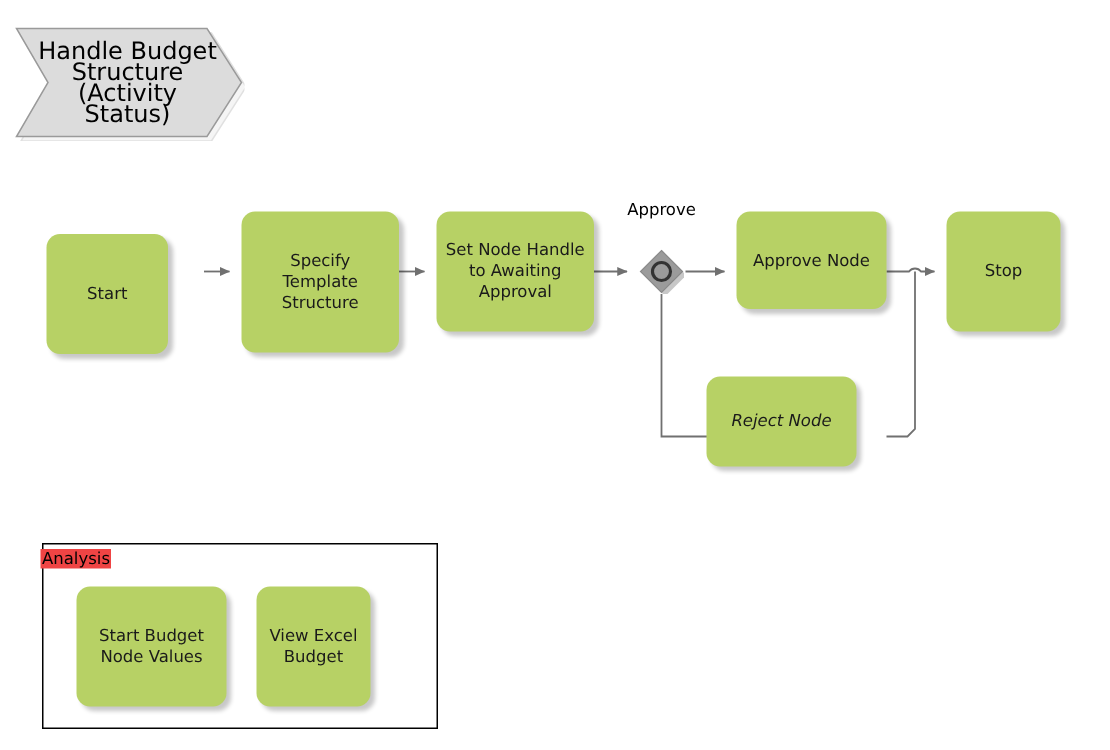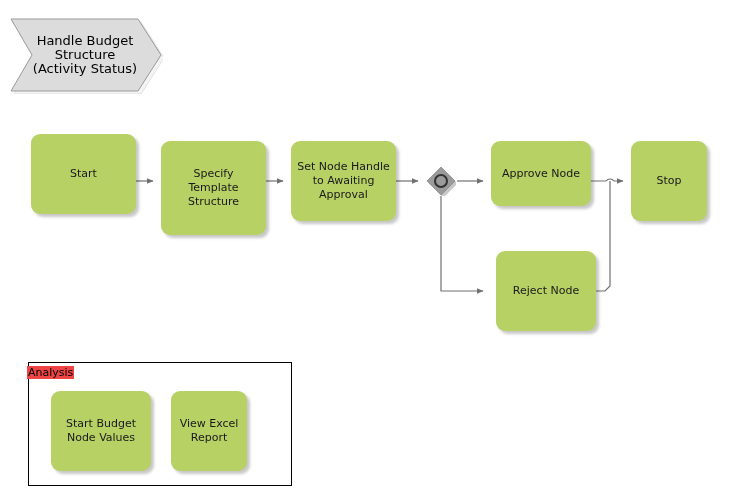--- a/index.html
+++ b/index.html
@@ -44,21 +44,21 @@
     position: absolute;
     left: 0;
     top: 0;
     width: 140px;
     height: 78px;
     display: flex;
     flex-direction: column;
     align-items: center;
     justify-content: center;
     text-align: center;
-    font-size: 13px;
+    font-size: 16px;
     line-height: 14px;
     color: #000000;
     padding-left: 14px;
     box-sizing: border-box;
   }
 
   
   .node {
     position: absolute;
     background: #b7d165;
@@ -146,21 +146,21 @@
       <path d="M3,3 L130,3 L153,39 L130,75 L3,75 L24,39 Z" fill="#dcdcdc" stroke="#9a9a9a" stroke-width="1" transform="translate(3,3)" opacity="0.30"></path>
       <path d="M3,3 L130,3 L153,39 L130,75 L3,75 L24,39 Z" fill="#dcdcdc" stroke="#9a9a9a" stroke-width="1"></path>
     </svg>
     <div class="banner-label">
       <span>Handle Budget</span>
       <span>Structure</span>
       <span>(Activity Status)</span>
     </div>
   </div>
 
-  <div class="node" style="left:31px; top:134px; width:105px; height:80px;text-align:center;">
+  <div class="node" style="left:31px; top:156px; width:81px; height:80px;text-align:center;">
     <span>Start</span>
   </div>
 
   <div class="node" style="left:161px; top:141px; width:105px; height:94px;">
     <div>
       <div>Specify</div>
       <div>Template</div>
       <div>Structure</div>
     </div>
   </div>
@@ -174,25 +174,26 @@
   </div>
 
   <div class="node" style="left:491px; top:141px; width:100px; height:65px;">
     <span>Approve Node</span>
   </div>
 
   <div class="node" style="left:631px; top:141px; width:76px; height:80px;">
     <span>Stop</span>
   </div>
 
-  <div class="node" style="left:496px; top:251px; width:100px; height:80px;">
+  <div class="node" style="left:471px; top:251px; width:100px; height:60px;font-style:italic;">
     <span>Reject Node</span>
   </div>
 
   <div class="gateway-label" style="left:381px; top:133px;">
+    <div>Approve</div>
   </div>
 
   <div class="gateway" style="left:426px; top:166px;">
     <svg class="diamond" viewBox="0 0 30 30" xmlns="http://www.w3.org/2000/svg">
       <path d="M15,1 L29,15 L15,29 L1,15 Z" fill="#000000" opacity="0.22" transform="translate(2.5,2.5)"></path>
       <path d="M15,1 L29,15 L15,29 L1,15 Z" fill="#9b9b9b" stroke="#8a8a8a" stroke-width="0.8"></path>
       <circle cx="15" cy="15" r="6" fill="#9b9b9b" stroke="#333333" stroke-width="2.1"></circle>
     </svg>
   </div>
 
@@ -203,17 +204,17 @@
   <div class="node" style="left:51px; top:391px; width:100px; height:80px;">
     <div>
       <div>Start Budget</div>
       <div>Node Values</div>
     </div>
   </div>
 
   <div class="node" style="left:171px; top:391px; width:76px; height:80px;">
     <div>
       <div>View Excel</div>
-      <div>Report</div>
+      <div>Budget</div>
     </div>
   </div>
 
 </div>
 
 </body></html>

